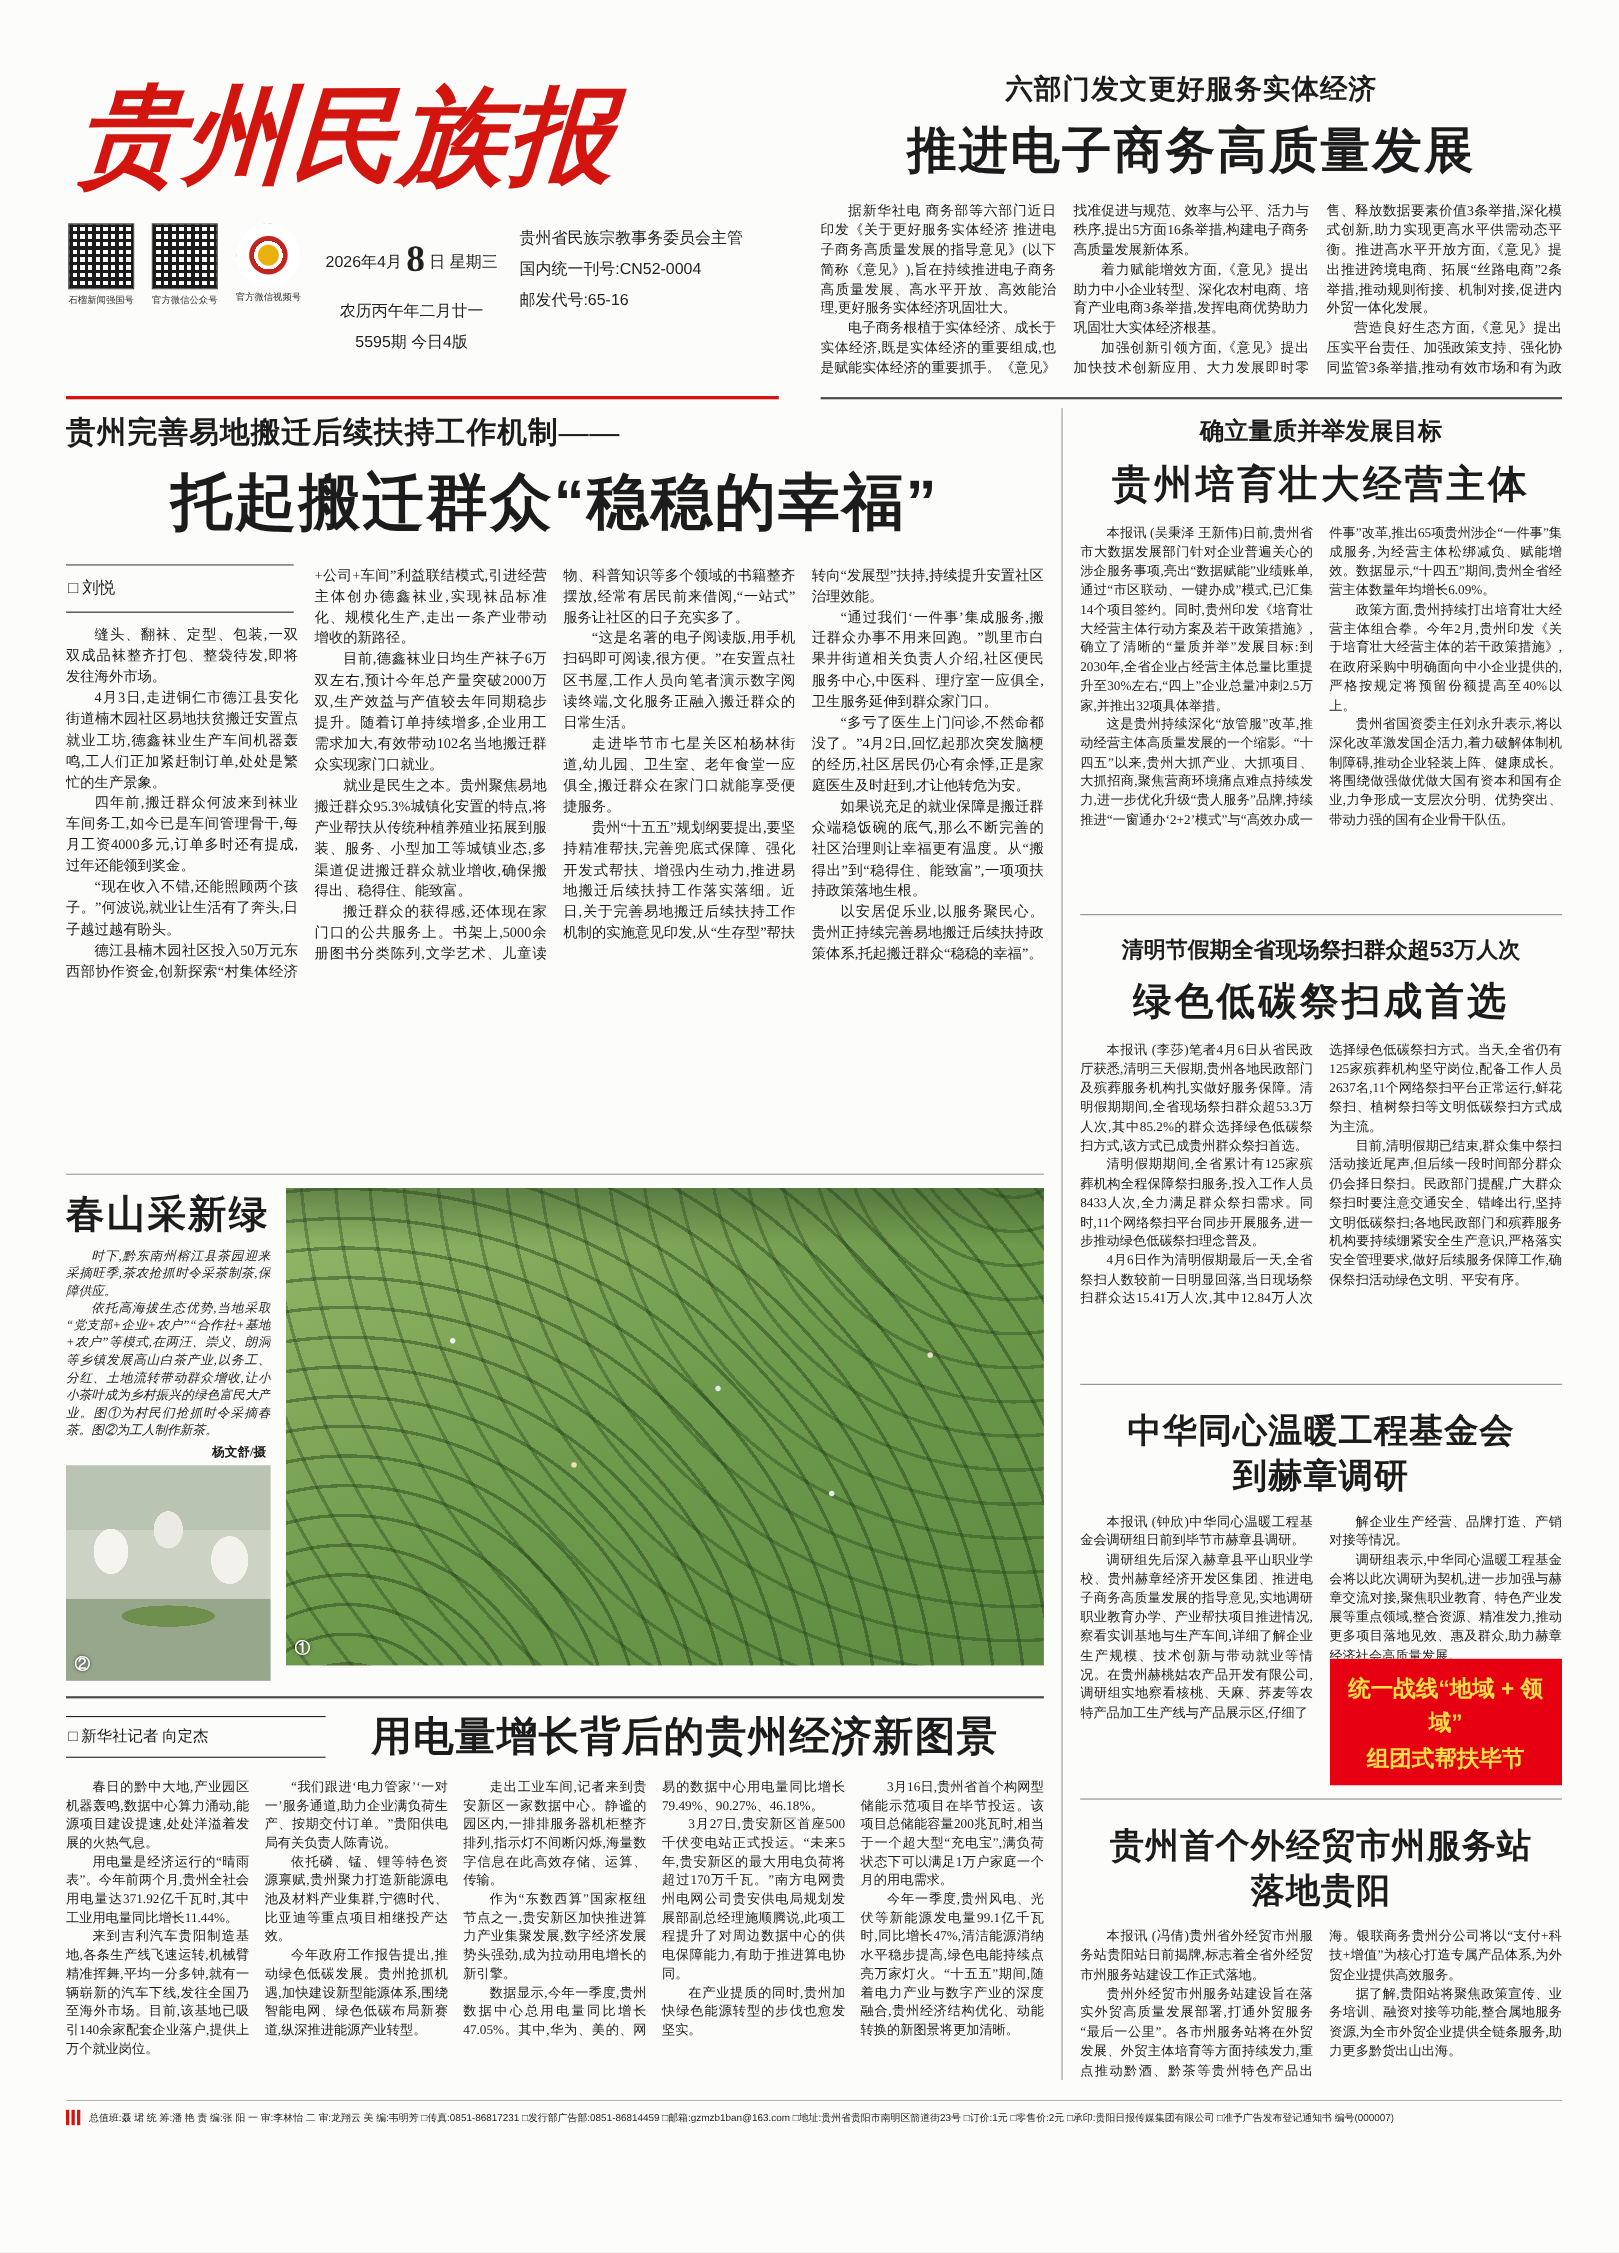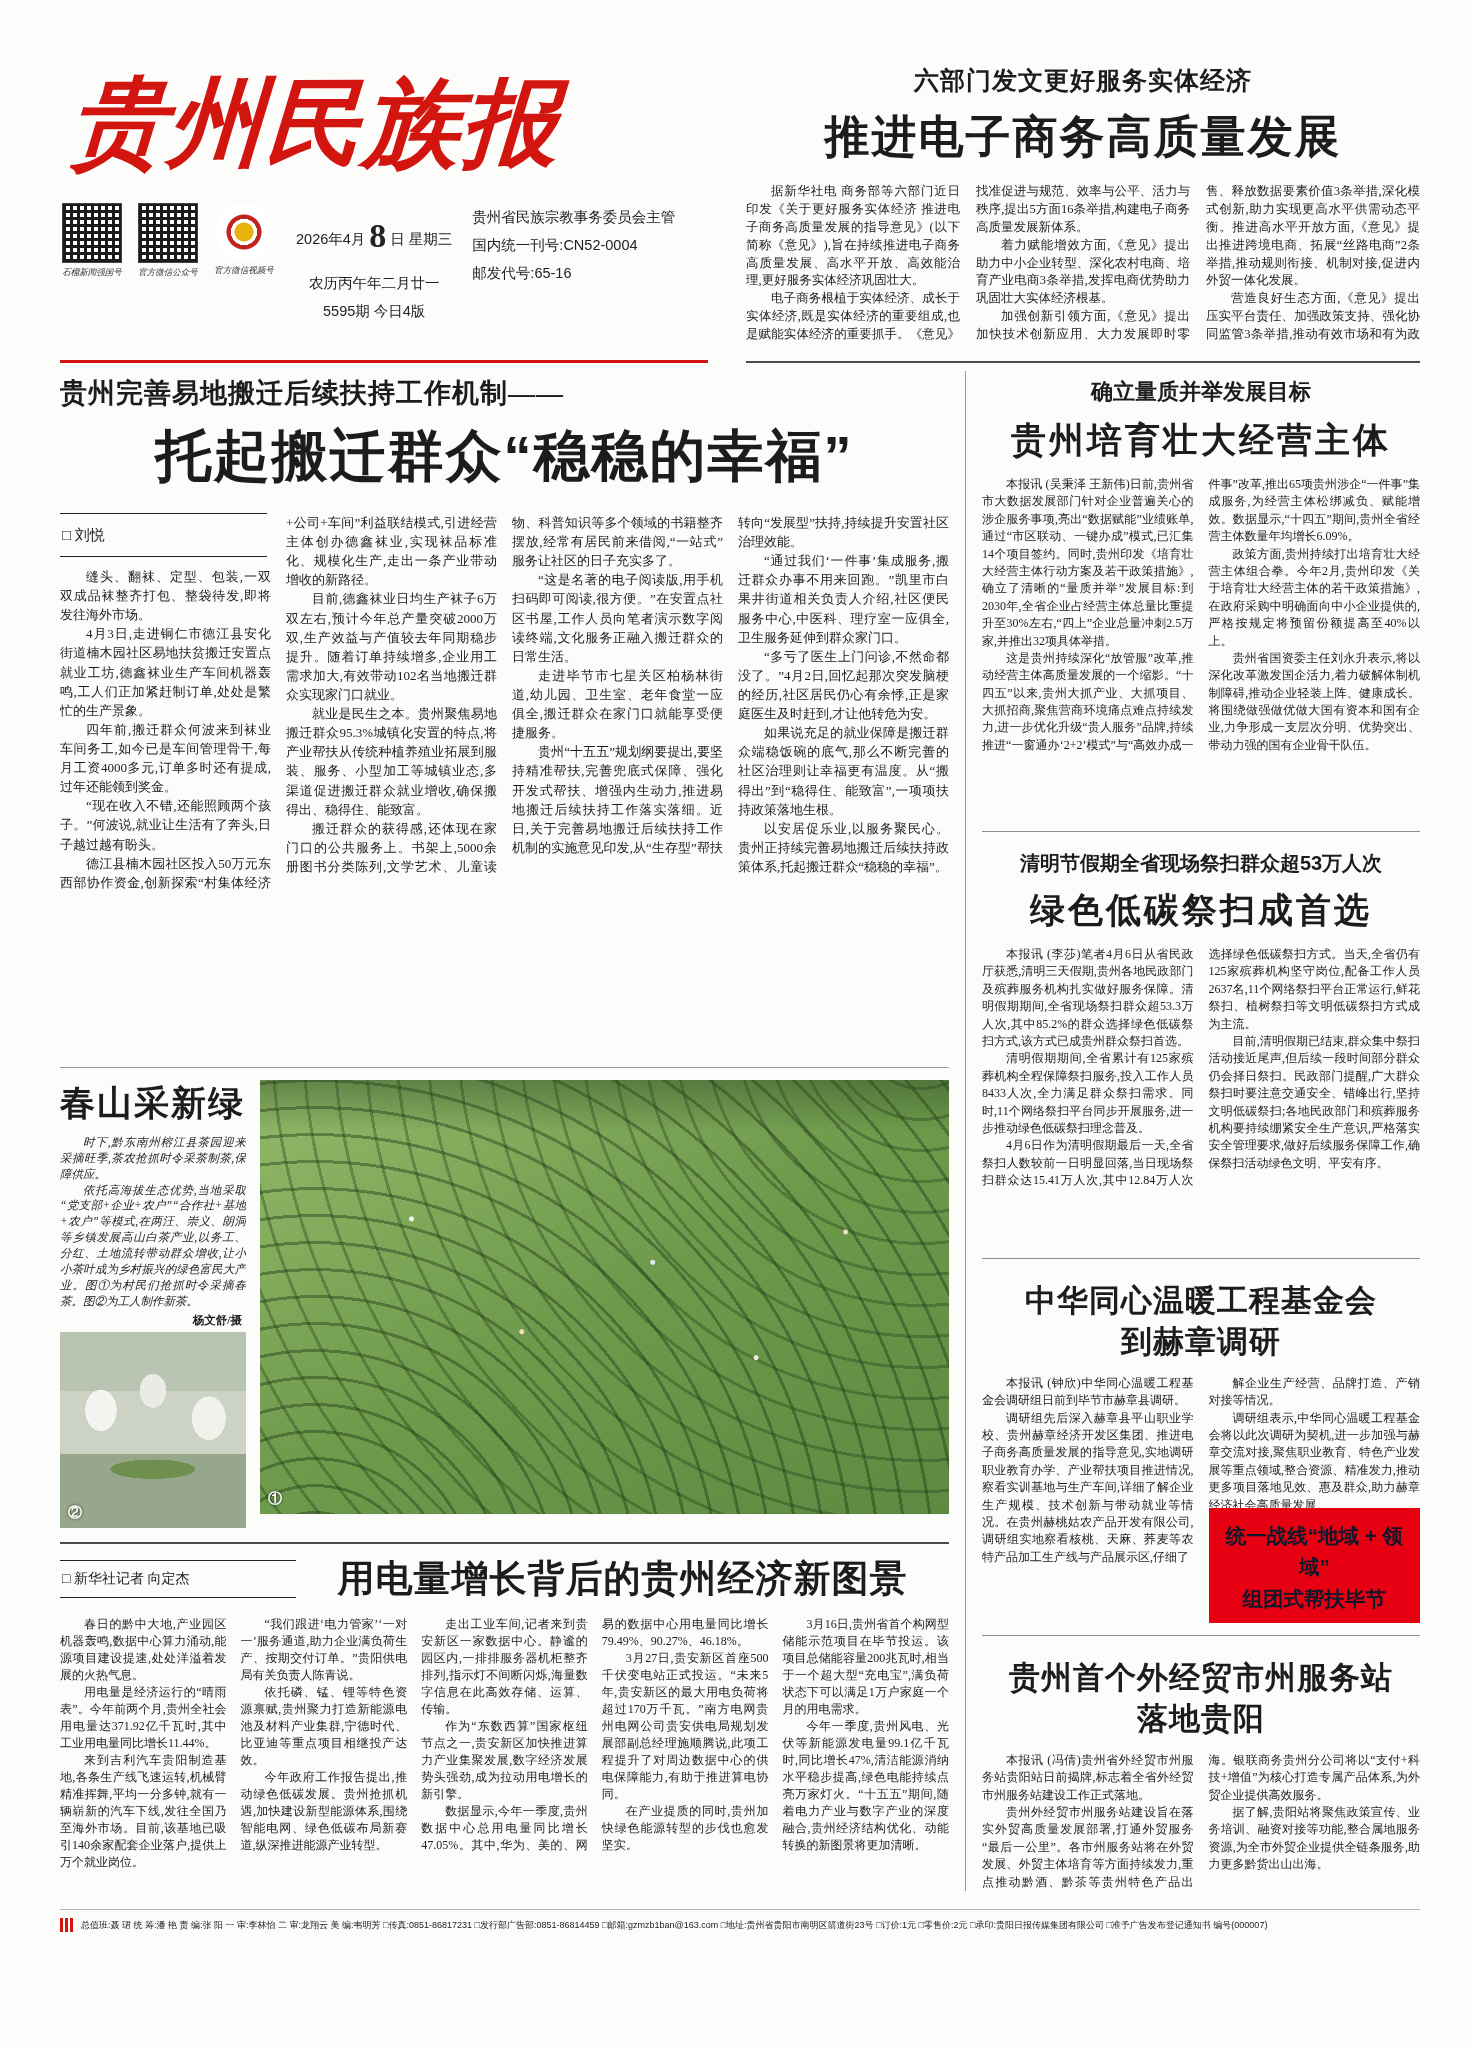--- a/index.html
+++ b/index.html
@@ -14,21 +14,21 @@
         font-family:"Liberation Serif",serif;transform:skewX(-3deg);}
   .info-row{display:flex;align-items:flex-start;gap:20px;margin-top:4px;}
   .qr-group{display:flex;gap:12px;}
   .qr-item{display:flex;flex-direction:column;align-items:center;width:64px;}
   .qr{width:58px;height:58px;border:1px solid #444;
       background-image:repeating-linear-gradient(0deg,#1b1b1b 0 3px,transparent 3px 7px),
                        repeating-linear-gradient(90deg,#1b1b1b 0 3px,#fff 3px 7px);}
   .qr.round{border:none;border-radius:50%;
       background:radial-gradient(circle at 50% 50%,#e8b10e 0 9px,#fff 10px 13px,#c2251f 13px 17px,#fff 18px 20px),
                  repeating-conic-gradient(#333 0 6deg,#fff 6deg 14deg);}
-  .qr-label{font-size:8.5px;font-family:"Liberation Sans",sans-serif;color:#333;margin-top:4px;white-space:nowrap;font-style:italic;}
+  .qr-label{font-size:8.5px;font-family:"Liberation Sans",sans-serif;color:#333;margin-top:4px;white-space:nowrap;}
   .date-block{text-align:center;font-family:"Liberation Sans",sans-serif;font-size:14.5px;line-height:1.95;color:#222;white-space:nowrap;}
   .date-day{font-size:34px;font-weight:700;font-family:"Liberation Serif",serif;vertical-align:-3px;padding:0 4px;}
   .pub-block{font-family:"Liberation Sans",sans-serif;font-size:14.5px;line-height:1.95;color:#222;white-space:nowrap;}
   .header-right{flex:1;margin-left:38px;border-bottom:2px solid #4a4a4a;padding-bottom:10px;}
   .ec-kicker{text-align:center;font-weight:700;font-size:25px;margin-top:14px;letter-spacing:1px;}
   .ec-headline{text-align:center;font-weight:900;font-size:45px;letter-spacing:2px;margin-top:10px;}
   .ec-body{margin-top:16px;column-count:3;column-gap:16px;font-size:12.5px;line-height:1.43;
            text-align:justify;height:168px;overflow:hidden;}
   .ec-body p,.body p{margin:0;text-indent:2em;}
   
@@ -85,21 +85,21 @@
   .r-headline{text-align:center;font-weight:700;font-size:35px;letter-spacing:3px;margin-top:10px;}
   .r-headline.two-line{font-size:31px;line-height:1.32;letter-spacing:1px;}
   .r-body{margin-top:12px;column-count:2;column-gap:15px;font-size:12px;line-height:1.45;text-align:justify;overflow:hidden;}
   .r-sep{border:none;border-top:1px solid #8d8d8d;margin:12px 0;}
   .h1a{height:448px;} .h2a{height:402px;} .h3a{height:352px;} .h4a{height:258px;}
   .h1a .r-body{height:330px;} .h2a .r-body{height:286px;} .h4a .r-body{height:158px;}
   .two-col-manual{display:flex;gap:15px;margin-top:12px;font-size:12px;line-height:1.45;text-align:justify;height:252px;}
   .two-col-manual .colA{flex:1;overflow:hidden;}
   .two-col-manual .colB{flex:1;display:flex;flex-direction:column;overflow:hidden;}
   .colB .colB-text{overflow:hidden;}
-  .red-banner{margin-top:auto;background:#e60012;color:#0f172a;text-align:center;
+  .red-banner{margin-top:auto;background:#e60012;color:#fde047;text-align:center;
               font-family:"Liberation Sans",sans-serif;font-weight:900;font-size:20.5px;
               line-height:1.55;padding:12px 4px;}
   
   .footer{display:flex;align-items:center;margin-top:18px;border-top:1px solid #b5b5b5;padding-top:8px;}
   .footer-mark{display:flex;gap:2px;margin-right:8px;}
   .footer-mark i{display:block;width:3px;height:14px;background:#d2150f;}
   .footer-text{font-family:Liberation Sans, sans-serif;font-size:9px;color:#222;white-space:nowrap;overflow:hidden;}
 </style>
 </head>
 <body>

